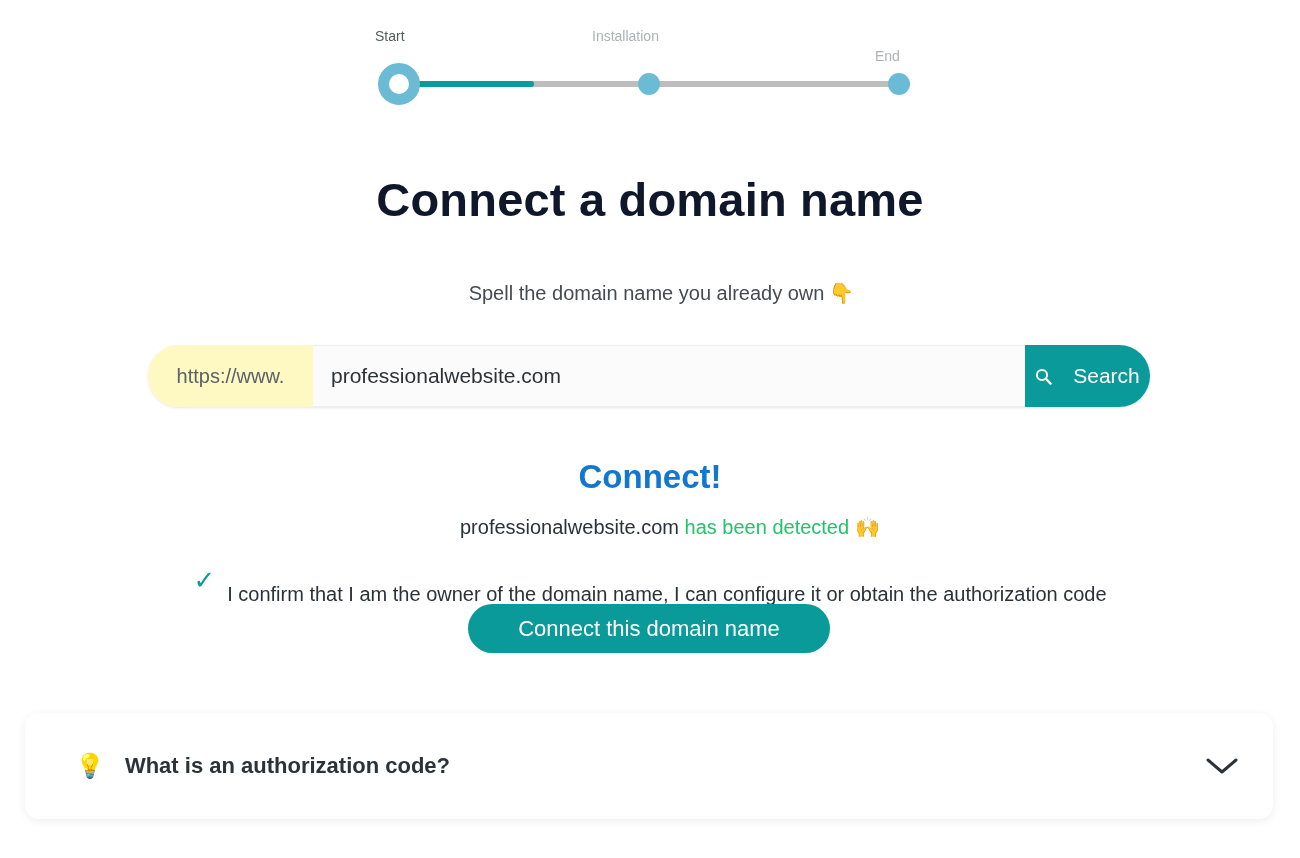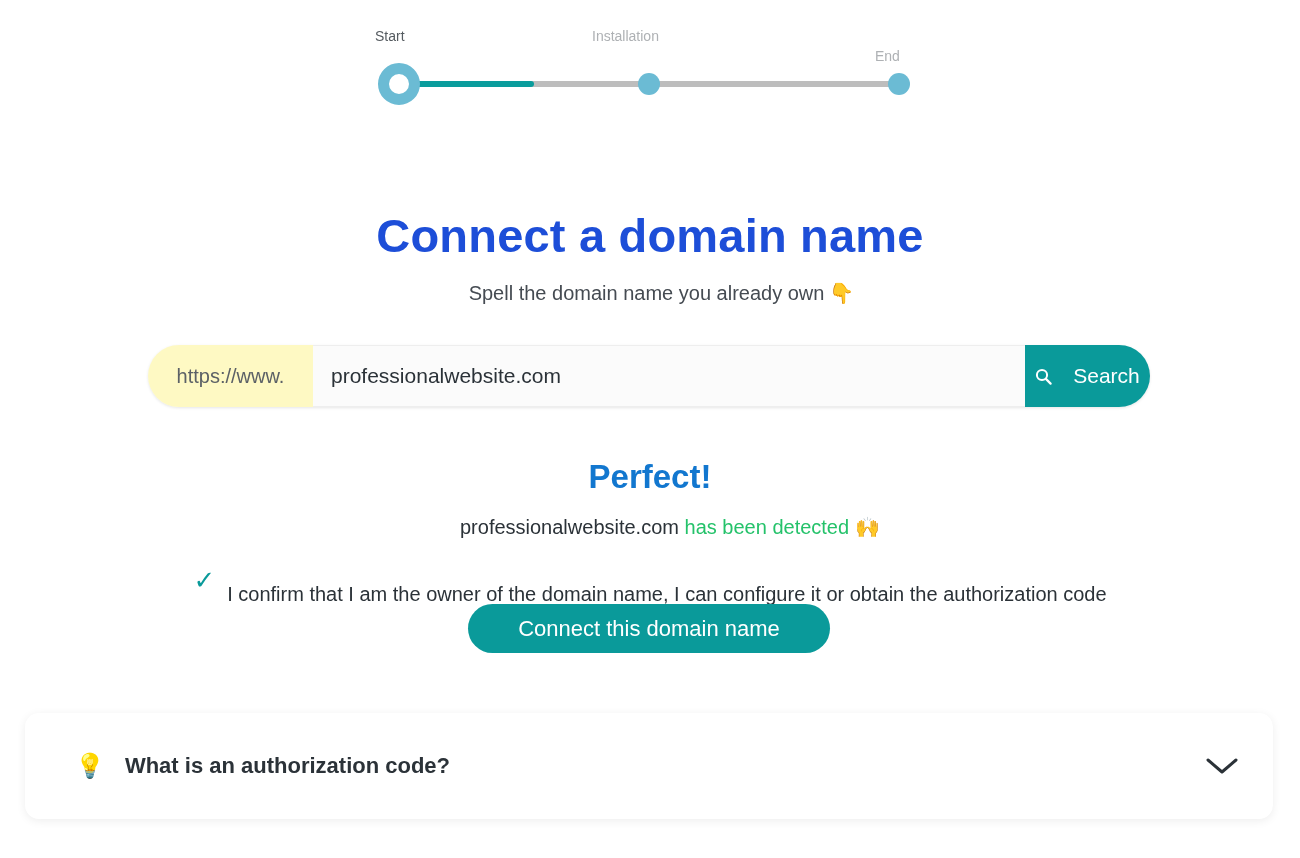--- a/index.html
+++ b/index.html
@@ -73,23 +73,22 @@
   .node.n3 { left: 489px; top: -8px; width: 22px; height: 22px; }
 
   
   .title {
     position: absolute;
     left: 0; top: 172px;
     width: 1300px;
     text-align: center;
     font-size: 47px;
     font-weight: bold;
-    color: #1d4ed8;
+    color: #0f172a;
     letter-spacing: 0.2px;
-    margin-top: 36px;
   }
 
   .subtitle {
     position: absolute;
     left: 0; top: 281px;
     width: 1300px;
     text-align: center;
     font-size: 20px;
     color: #454b52;
     padding-left: 23px;
@@ -257,21 +256,21 @@
       <span>
         <svg width="17" height="17" viewBox="0 0 17 17" fill="none">
           <circle cx="7" cy="7" r="5.1" stroke="#ffffff" stroke-width="2"></circle>
           <line x1="10.9" y1="10.9" x2="15.6" y2="15.6" stroke="#ffffff" stroke-width="2.2" stroke-linecap="round"></line>
         </svg>
       </span>
       <span>Search</span>
     </button>
   </div>
 
-  <div class="perfect">Perfect!</div>
+  <div class="perfect">Connect!</div>
 
   <div class="detected">
     <span>professionalwebsite.com</span>
     <span class="green">has been detected</span><span class="emo">🙌</span>
   </div>
 
   <div class="confirm-row">
     <span class="check">✓</span>
     <span class="confirm-text">I confirm that I am the owner of the domain name, I can configure it or obtain the authorization code</span>
   </div>

